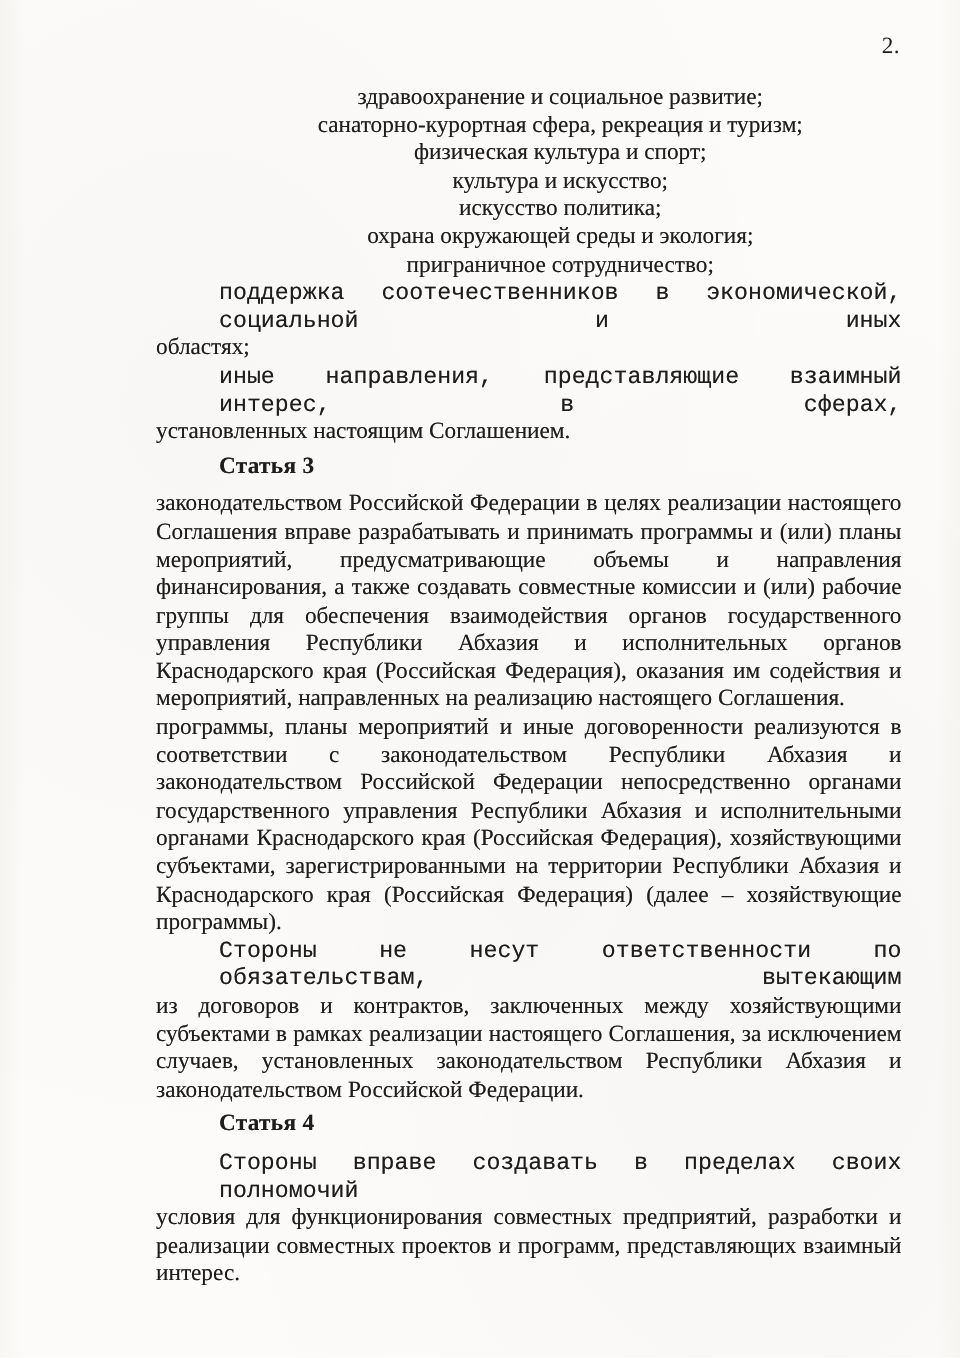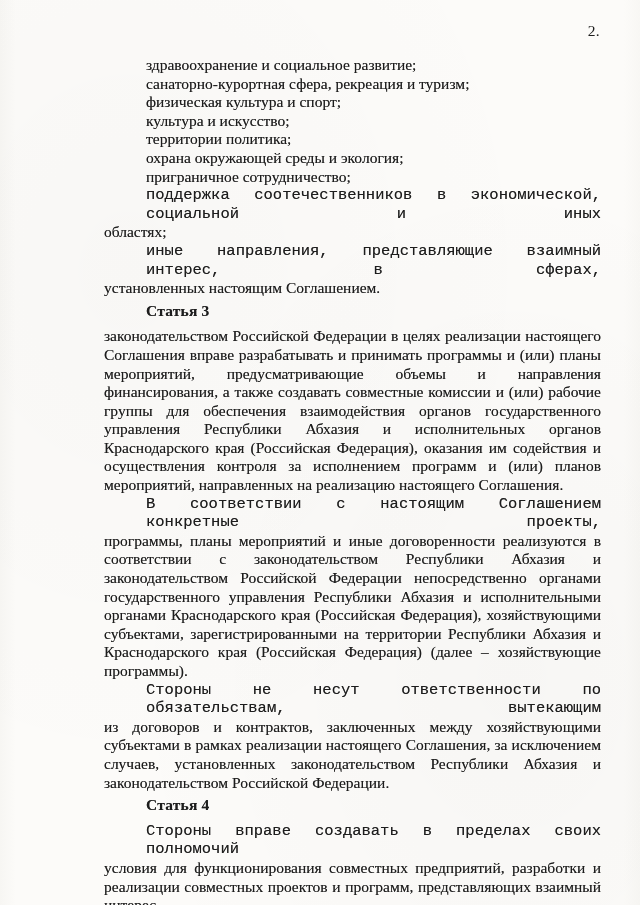--- a/index.html
+++ b/index.html
@@ -34,21 +34,21 @@
     left: 104px;
     top: 56px;
     width: 497px;
     font-size: 15.5px;
     line-height: 18.6px;
     text-shadow: 0 0 0.4px rgba(20,20,20,0.55);
   }
   .block { margin: 0; }
   .single-line {
     padding-left: 42px;
-    text-align: left;
+    text-align: center;
   }
   .heading {
     padding-left: 42px;
     font-weight: bold;
     margin-top: 4px;
     margin-bottom: 7px;
     letter-spacing: 0.2px;
   }
   .tline {
     text-align: justify;
@@ -60,45 +60,43 @@
 </head>
 <body>
 
 <div class="page">
   <div class="page-number">2.</div>
   <div class="doc">
       <div class="block single-line">здравоохранение и социальное развитие;</div>
       <div class="block single-line">санаторно-курортная сфера, рекреация и туризм;</div>
       <div class="block single-line">физическая культура и спорт;</div>
       <div class="block single-line">культура и искусство;</div>
-      <div class="block single-line">территории политика;</div>
+      <div class="block single-line">искусство политика;</div>
       <div class="block single-line">охрана окружающей среды и экология;</div>
       <div class="block single-line">приграничное сотрудничество;</div>
       <div class="block para">
         <div class="tline first">поддержка соотечественников в экономической, социальной и иных</div>
         <div class="tline last">областях;</div>
       </div>
       <div class="block para">
         <div class="tline first">иные направления, представляющие взаимный интерес, в сферах,</div>
         <div class="tline last">установленных настоящим Соглашением.</div>
       </div>
       <div class="block heading">Статья 3</div>
       <div class="block para">
         <div class="tline">законодательством Российской Федерации в целях реализации настоящего</div>
         <div class="tline">Соглашения вправе разрабатывать и принимать программы и (или) планы</div>
         <div class="tline">мероприятий, предусматривающие объемы и направления</div>
         <div class="tline">финансирования, а также создавать совместные комиссии и (или) рабочие</div>
         <div class="tline">группы для обеспечения взаимодействия органов государственного</div>
         <div class="tline">управления Республики Абхазия и исполнительных органов</div>
         <div class="tline">Краснодарского края (Российская Федерация), оказания им содействия и</div>
-        <div class="tline">осуществления контроля за исполнением программ и (или) планов</div>
         <div class="tline last">мероприятий, направленных на реализацию настоящего Соглашения.</div>
       </div>
       <div class="block para">
-        <div class="tline first">В соответствии с настоящим Соглашением конкретные проекты,</div>
         <div class="tline">программы, планы мероприятий и иные договоренности реализуются в</div>
         <div class="tline">соответствии с законодательством Республики Абхазия и</div>
         <div class="tline">законодательством Российской Федерации непосредственно органами</div>
         <div class="tline">государственного управления Республики Абхазия и исполнительными</div>
         <div class="tline">органами Краснодарского края (Российская Федерация), хозяйствующими</div>
         <div class="tline">субъектами, зарегистрированными на территории Республики Абхазия и</div>
         <div class="tline">Краснодарского края (Российская Федерация) (далее – хозяйствующие</div>
         <div class="tline last">программы).</div>
       </div>
       <div class="block para">

